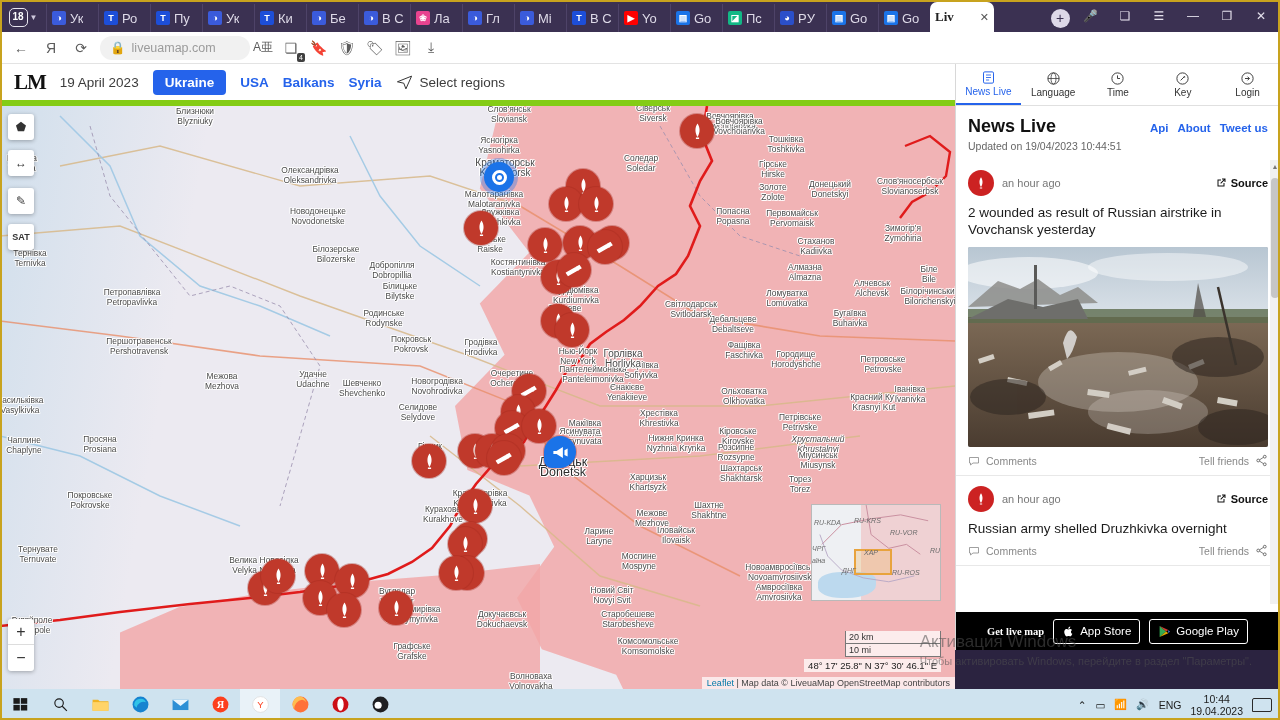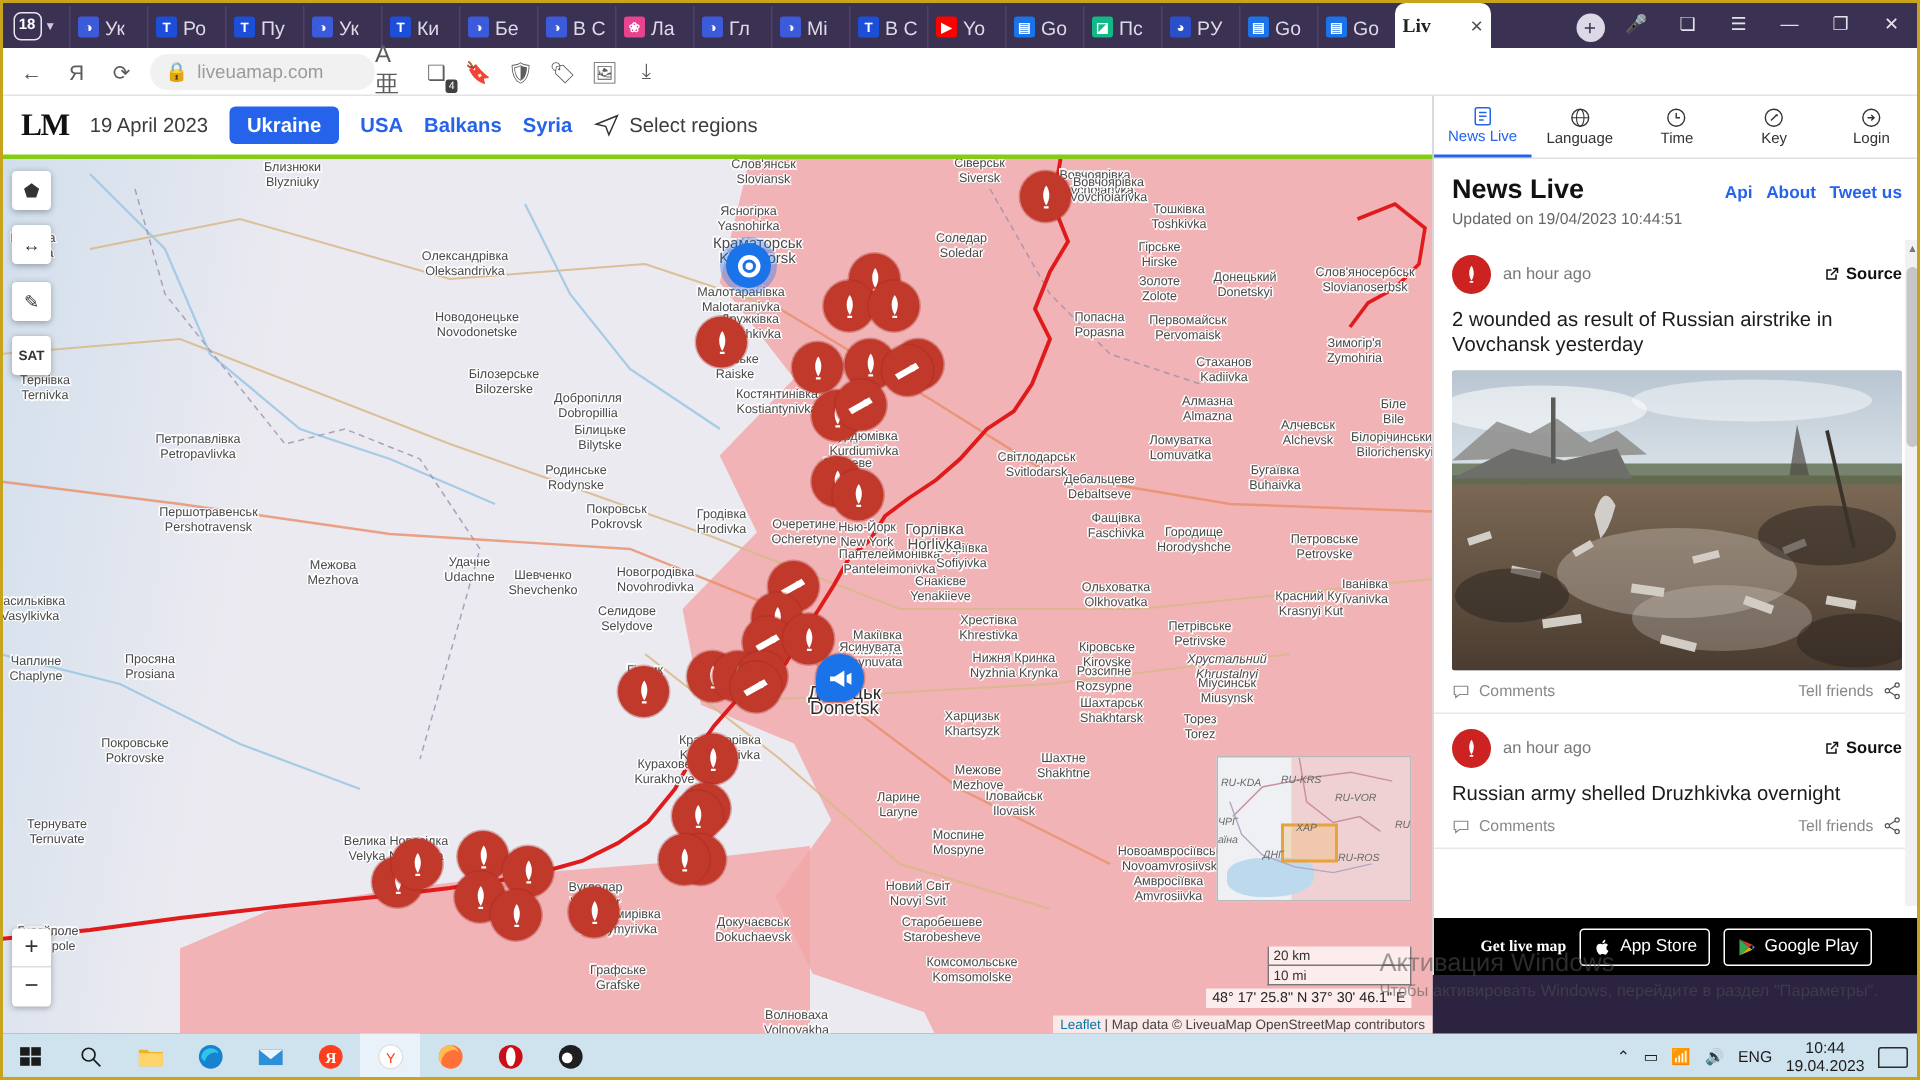--- a/index.html
+++ b/index.html
@@ -79,21 +79,21 @@
   .navright .navicon { width: 26px; }
   .badge-dot {
     position: absolute; right: -1px; bottom: -1px; background: #404040;
     color: #fff; font-size: 7px; border-radius: 2px; padding: 0 2px; line-height: 9px;
   }
 
   
   .siteheader {
     position: absolute; left: 0; top: 64px; width: 955px; height: 42px;
     background: #fff; display: flex; align-items: center; padding-left: 14px;
-    gap: 14px; z-index: 40; border-bottom: 3px solid #84cc16;
+    gap: 14px; z-index: 40; border-bottom: 6px solid #84cc16;
   }
   .logo { font-size: 21px; font-weight: bold; color: #111; font-family: "Liberation Serif", serif; letter-spacing: -1px;}
   .hdate { font-size: 13.5px; color: #3c3c3c; }
   .hbtn { font-size: 13.5px; font-weight: bold; color: #2563eb; }
   .hbtn.act { background: #2563eb; color: #fff; padding: 5px 12px; border-radius: 4px; }
   .selregions { display: flex; align-items: center; gap: 7px; font-size: 13.5px; color: #3c3c3c; }
 
   
   .mapwrap {
     position: absolute; left: 0; top: 106px; width: 955px; height: 583px;
@@ -362,21 +362,21 @@
 
   <div class="navbar">
     <div class="navicon">←</div>
     <div class="navicon">Я</div>
     <div class="navicon">⟳</div>
     <div class="omnibox">
       <span>🔒</span>
       <span>liveuamap.com</span>
     </div>
     <div class="navright">
-      <div class="navicon" style="font-size:16px">A亜</div>
+      <div class="navicon" style="font-size:12px">A亜</div>
       <div class="navicon" style="position:relative">❏<span class="badge-dot">4</span></div>
       <div class="navicon">🔖</div>
       <div class="navicon">🛡</div>
       <div class="navicon">🏷</div>
       <div class="navicon">🖼</div>
       <div class="navicon">⤓</div>
     </div>
   </div>
 
   <div class="siteheader">
@@ -487,21 +487,21 @@
         <div class="maplabel" style="left: 874px; top: 296px;"><span class="cyr">Красний Кут</span><span class="lat">Krasnyi Kut</span></div>
         <div class="maplabel" style="left: 744px; top: 290px;"><span class="cyr">Ольховатка</span><span class="lat">Olkhovatka</span></div>
         <div class="maplabel" style="left: 910px; top: 288px;"><span class="cyr">Іванівка</span><span class="lat">Ivanivka</span></div>
         <div class="maplabel" style="left: 796px; top: 253px;"><span class="cyr">Городище</span><span class="lat">Horodyshche</span></div>
         <div class="maplabel" style="left: 883px; top: 258px;"><span class="cyr">Петровське</span><span class="lat">Petrovske</span></div>
         <div class="maplabel" style="left: 744px; top: 244px;"><span class="cyr">Фащівка</span><span class="lat">Faschivka</span></div>
         <div class="maplabel" style="left: 733px; top: 218px;"><span class="cyr">Дебальцеве</span><span class="lat">Debaltseve</span></div>
         <div class="maplabel" style="left: 627px; top: 286px;"><span class="cyr">Єнакієве</span><span class="lat">Yenakiieve</span></div>
         <div class="maplabel" style="left: 593px; top: 268px;"><span class="cyr">Пантелеймонівка</span><span class="lat">Panteleimonivka</span></div>
         <div class="maplabel" style="left: 641px; top: 264px;"><span class="cyr">Софіївка</span><span class="lat">Sofiyivka</span></div>
-        <div class="maplabel" style="left: 512px; top: 248px; margin-left: 24px;"><span class="cyr">Очеретине</span><span class="lat">Ocheretyne</span></div>
+        <div class="maplabel" style="left: 512px; top: 272px;"><span class="cyr">Очеретине</span><span class="lat">Ocheretyne</span></div>
         <div class="maplabel mid" style="left: 623px; top: 253px;"><span class="cyr">Горлівка</span><span class="lat">Horlivka</span></div>
         <div class="maplabel" style="left: 578px; top: 250px;"><span class="cyr">Нью-Йорк</span><span class="lat">New York</span></div>
         <div class="maplabel" style="left: 565px; top: 207px;"><span class="cyr">Зайцеве</span><span class="lat">Zaitseve</span></div>
         <div class="maplabel" style="left: 691px; top: 203px;"><span class="cyr">Світлодарськ</span><span class="lat">Svitlodarsk</span></div>
         <div class="maplabel" style="left: 576px; top: 189px;"><span class="cyr">Курдюмівка</span><span class="lat">Kurdiumivka</span></div>
         <div class="maplabel" style="left: 518px; top: 161px;"><span class="cyr">Костянтинівка</span><span class="lat">Kostiantynivka</span></div>
         <div class="maplabel" style="left: 490px; top: 138px;"><span class="cyr">Райське</span><span class="lat">Raiske</span></div>
         <div class="maplabel" style="left: 500px; top: 111px;"><span class="cyr">Дружківка</span><span class="lat">Druzhkivka</span></div>
         <div class="maplabel" style="left: 494px; top: 93px;"><span class="cyr">Малотаранівка</span><span class="lat">Malotaranivka</span></div>
         <div class="maplabel mid" style="left: 505px; top: 62px;"><span class="cyr">Краматорськ</span><span class="lat">Kramatorsk</span></div>

